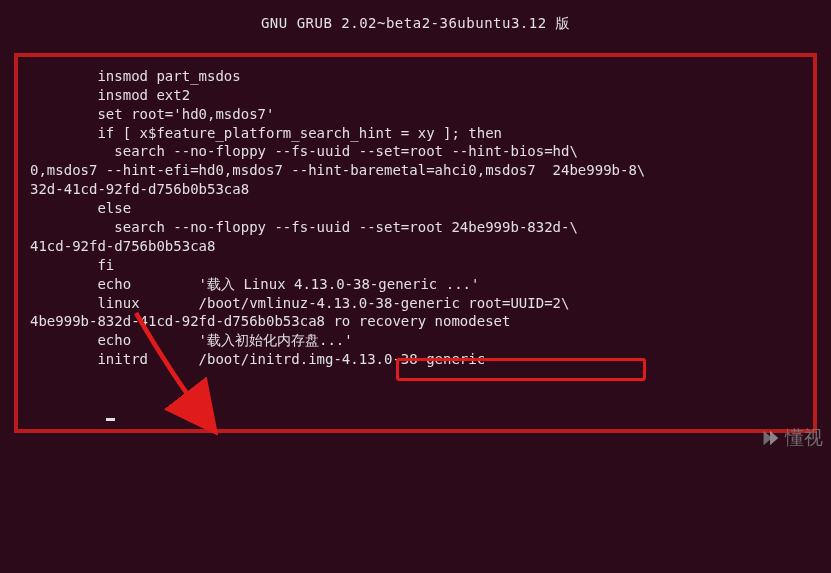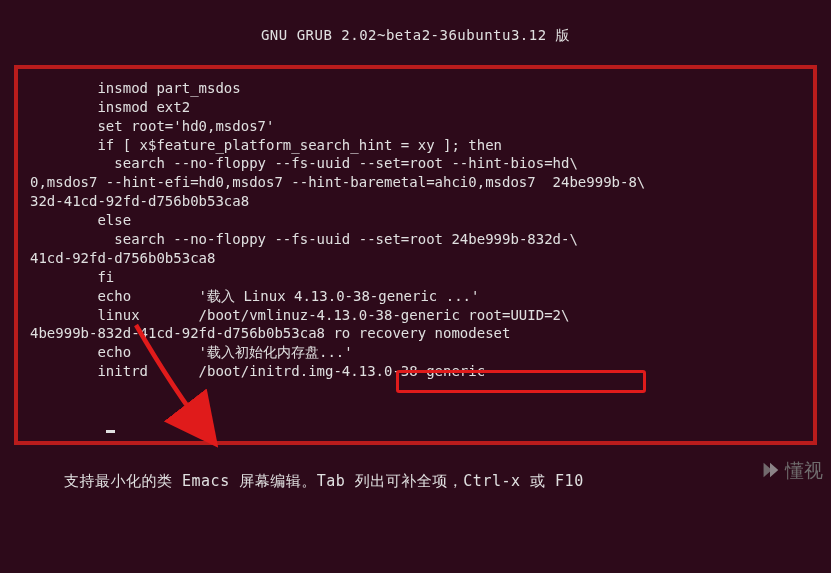--- a/index.html
+++ b/index.html
@@ -11,21 +11,21 @@
     font-size: 14px;
     line-height: 1.35;
     overflow: hidden;
   }
   .screen {
     padding: 10px 14px 14px 14px;
     position: relative;
   }
   .title {
     text-align: center;
-    margin-top: 16px;
+    margin-top: 4px;
     margin-bottom: 20px;
     letter-spacing: 0.5px;
   }
   .edit-box {
     border: 4px solid #b91c1c;
     padding: 10px 6px 14px 12px;
     min-height: 380px;
     position: relative;
   }
   .edit-box pre {
@@ -109,21 +109,20 @@
       </defs>
       <path d="M8,6 Q45,70 82,118" stroke="#e01b1b" stroke-width="4.5" fill="none" marker-end="url(#ah)"></path>
     </svg>
 
     <div class="highlight-box"></div>
 
     <span class="cursor"></span>
   </div>
 
   <div class="help">
-    <div>支持最小化的类 Emacs 屏幕编辑。Tab 列出可补全项，Ctrl-x 或 F10</div>
   </div>
 
   <div class="watermark">
     <svg width="22" height="22" viewBox="0 0 24 24">
       <path d="M5 4 L14 12 L5 20 Z" fill="#888"></path>
       <path d="M12 4 L21 12 L12 20 Z" fill="#aaa"></path>
     </svg>
     <span>懂视</span>
   </div>
 

